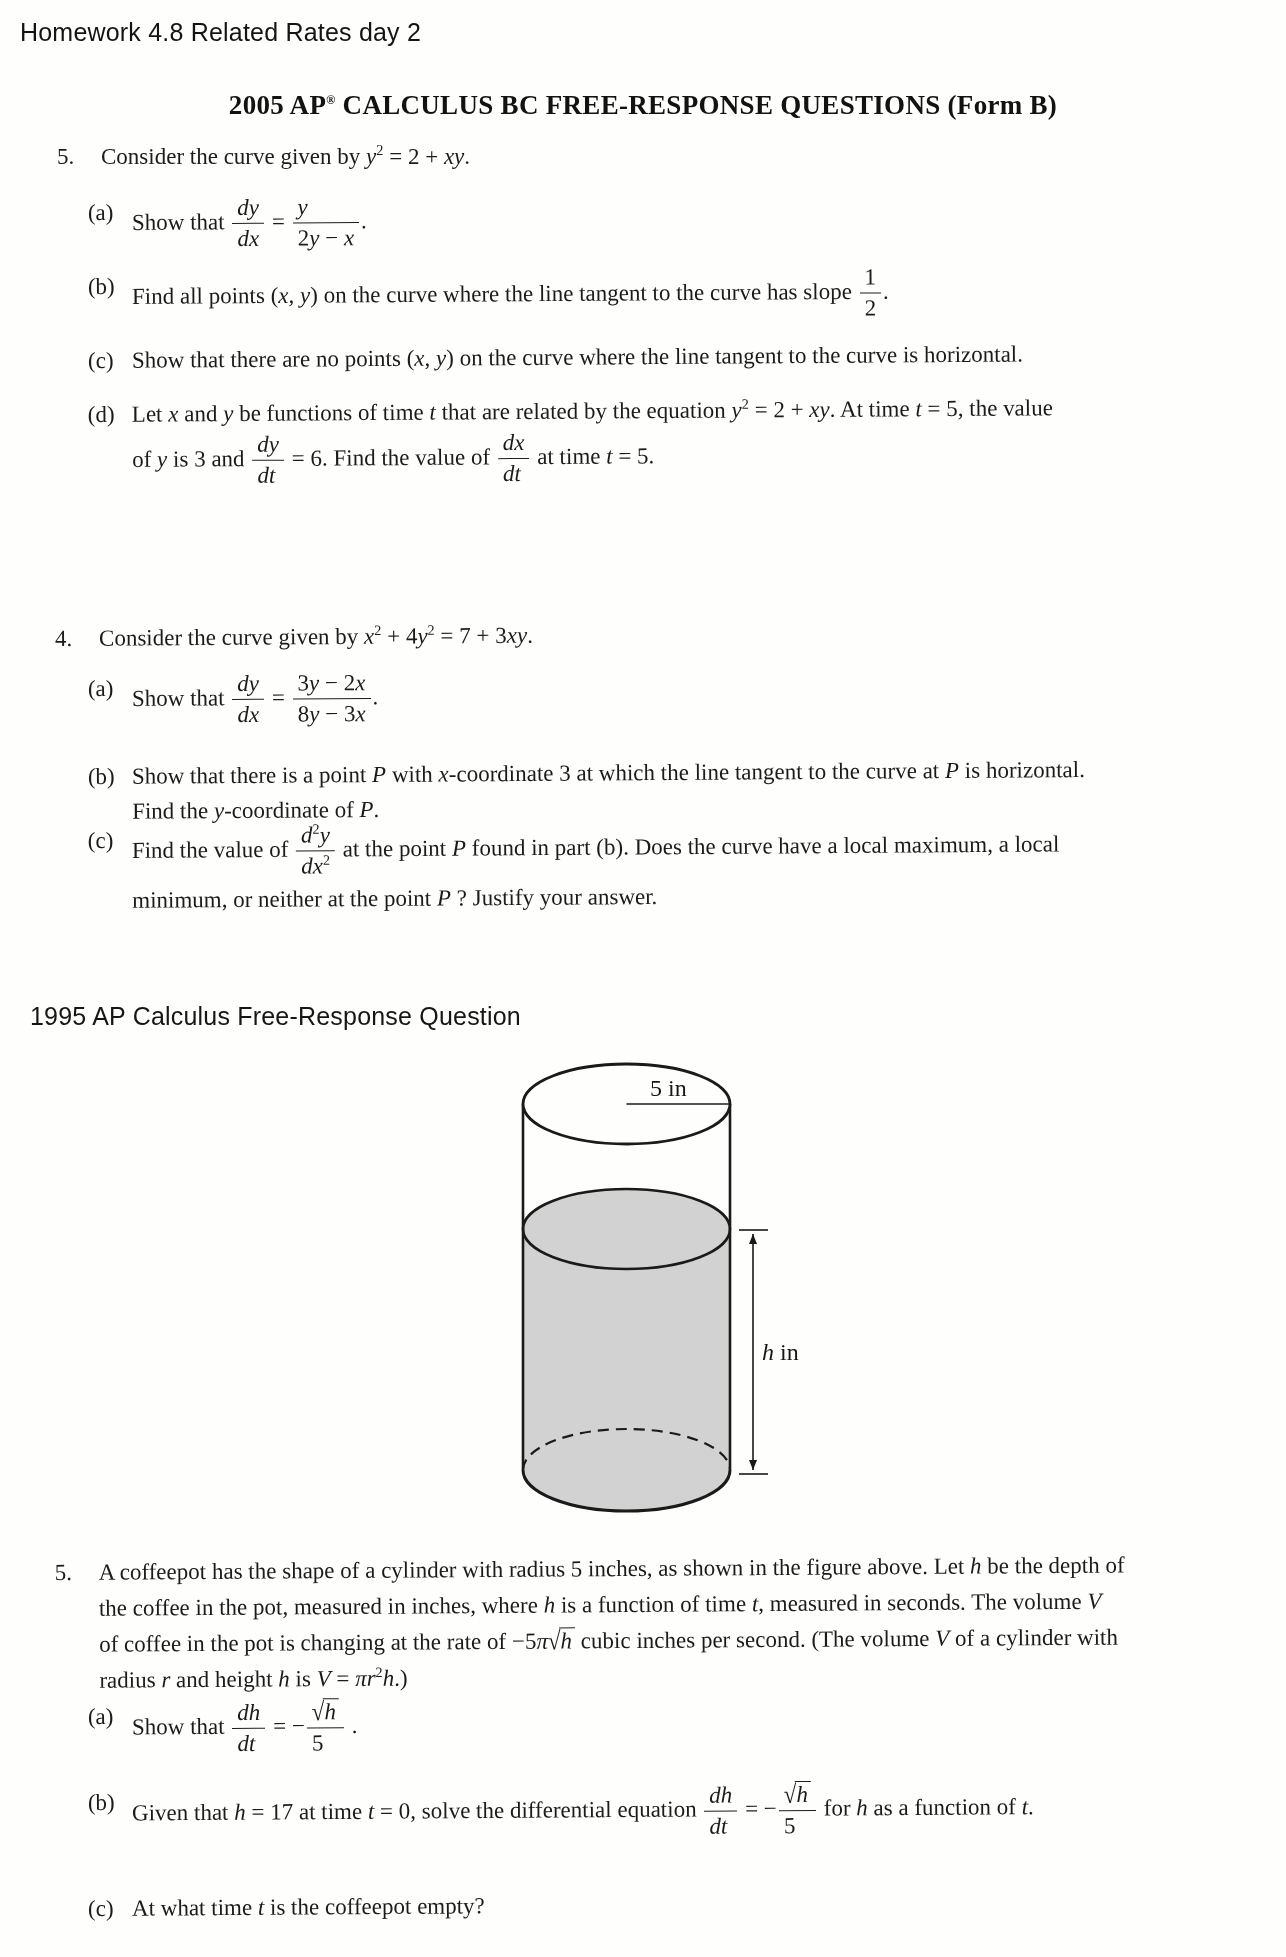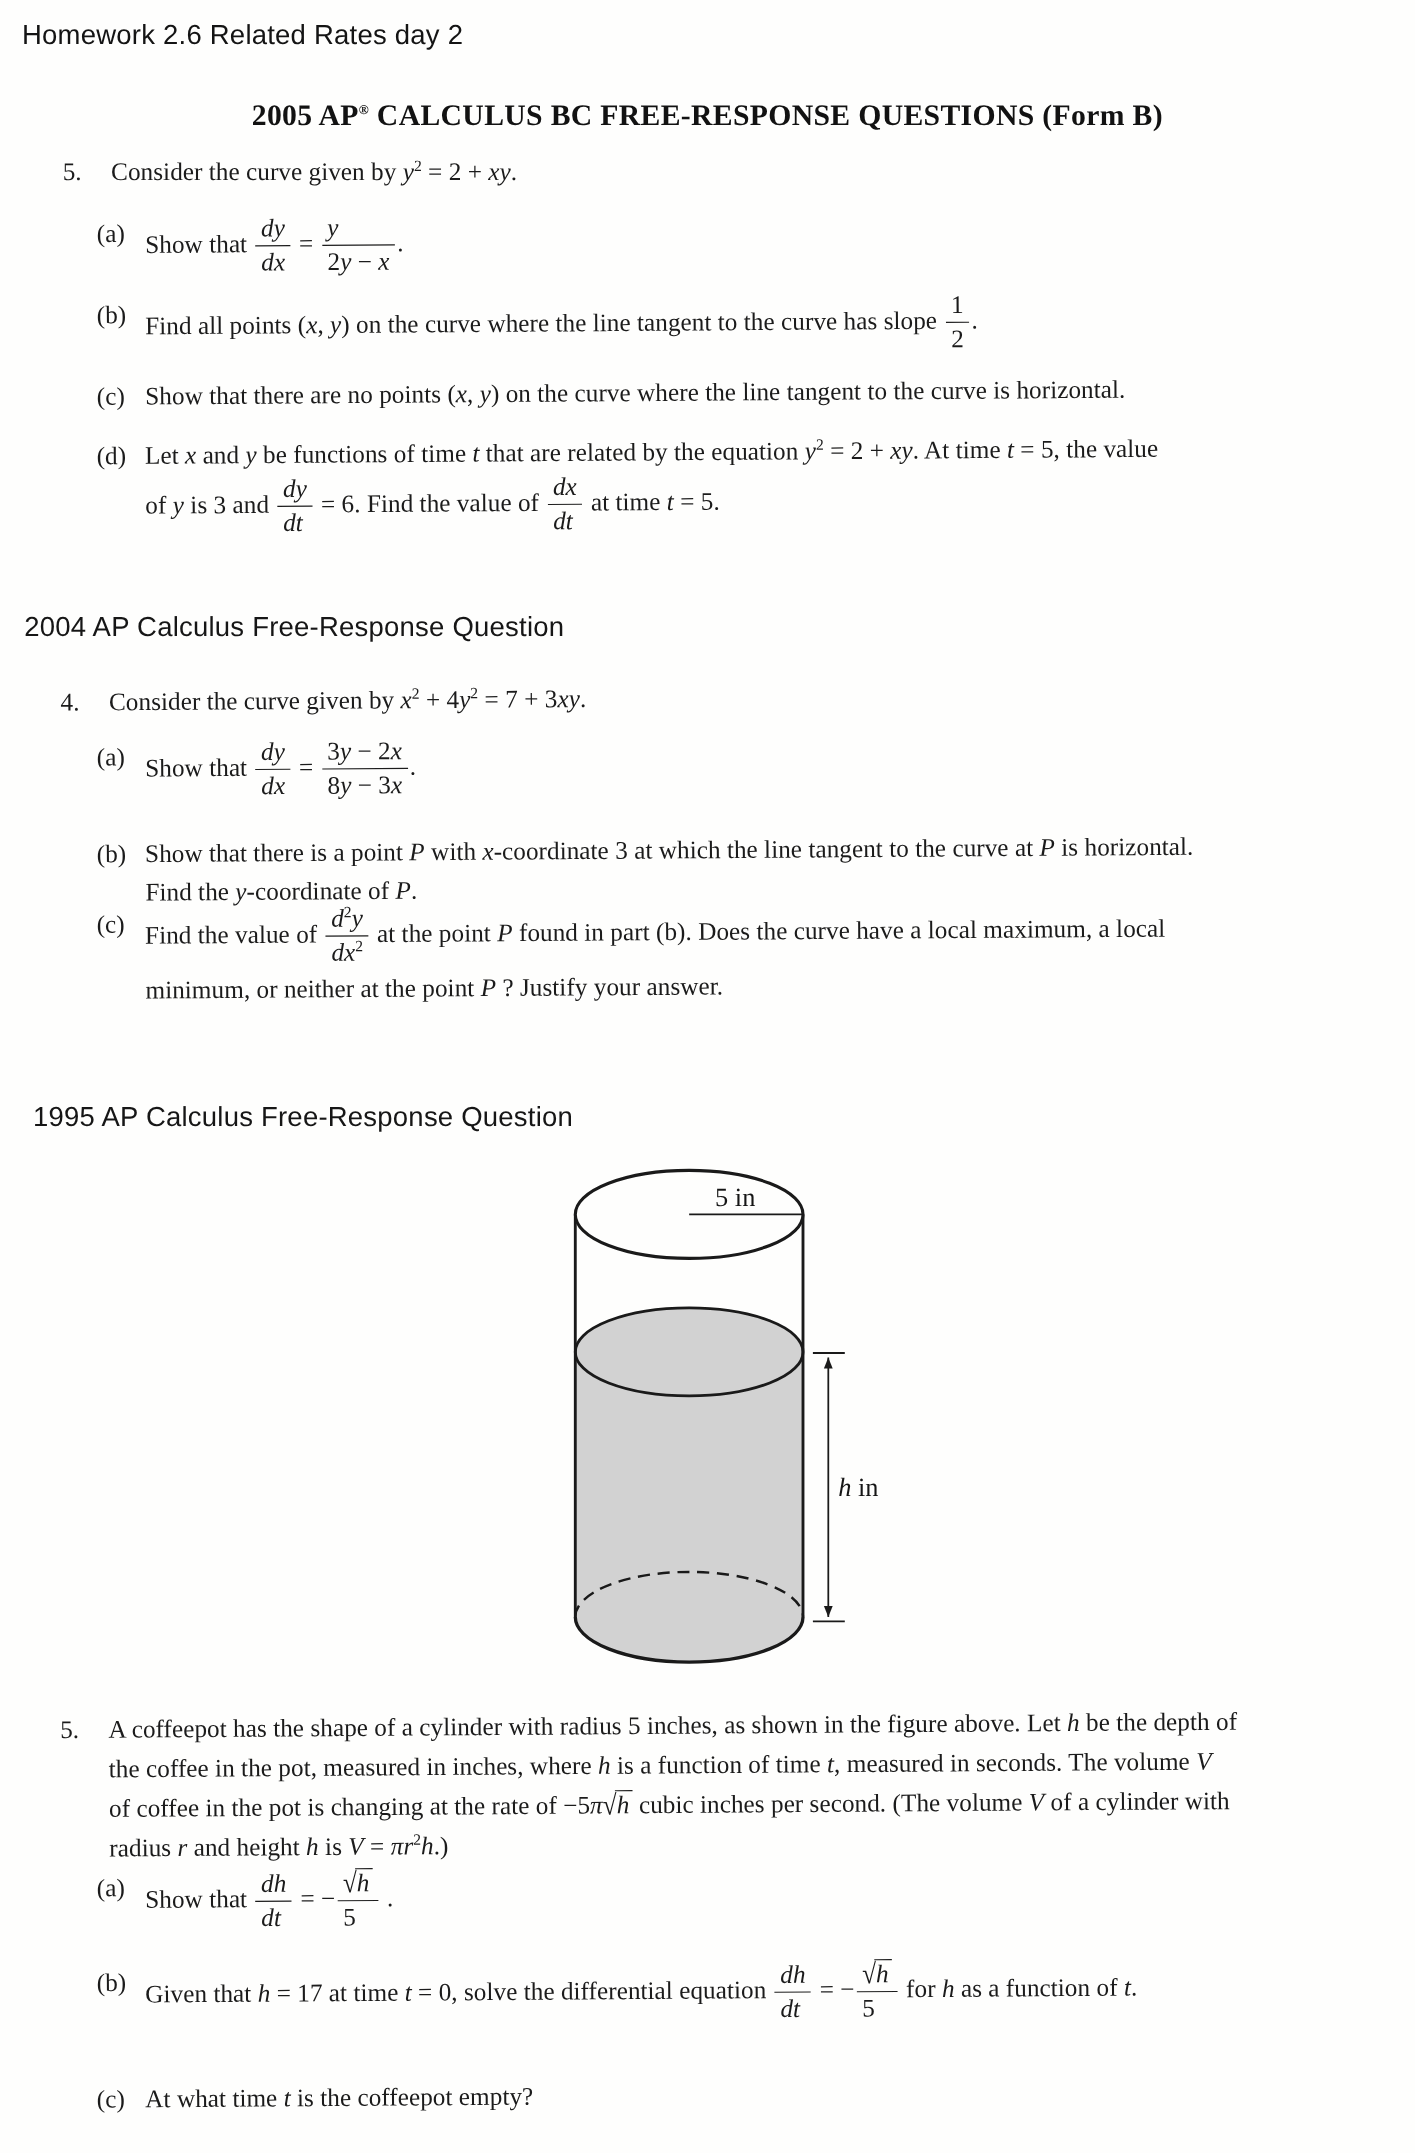--- a/index.html
+++ b/index.html
@@ -44,21 +44,21 @@
   .sqrt .rad{display:inline-block;transform:scaleY(1.12);margin-right:-1px;}
   .sqrt .sqrt-arg{display:inline-block;border-top:1.7px solid #1c1c1c;padding:0 3px 0 1px;}
   .fig{position:absolute;}
   .fig text{font-family:"Liberation Serif",serif;font-size:24px;fill:#161616;}
 </style>
 </head>
 <body>
 
 <div class="page">
 
-  <div class="block hw-header" style="left:20px;top:18px;">Homework 2.6 Related Rates day 2</div>
+  <div class="block hw-header" style="left:20px;top:18px;">Homework 4.8 Related Rates day 2</div>
 
   <div class="block exam-title" style="left:0;top:56px;">2005 AP<sup>®</sup> CALCULUS BC FREE-RESPONSE QUESTIONS (Form B)</div>
 
   <div class="block part" style="left:57px;top:140px;">
       <span class="lbl">5.</span>
       <div class="content">
         <div class="line">Consider the curve given by <span class="mi">y</span><sup>2</sup> = 2 + <span class="mi">xy</span>.</div>
       </div>
     </div>
   <div class="block part tilt" style="left:88px;top:196px;">
@@ -80,21 +80,20 @@
       </div>
     </div>
   <div class="block part tilt" style="left:88px;top:398px;">
       <span class="lbl">(d)</span>
       <div class="content">
         <div class="line">Let <span class="mi">x</span> and <span class="mi">y</span> be functions of time <span class="mi">t</span> that are related by the equation <span class="mi">y</span><sup>2</sup> = 2 + <span class="mi">xy</span>.  At time <span class="mi">t</span> = 5,  the value</div>
         <div class="line">of <span class="mi">y</span> is 3 and <span class="frac"><span class="num"><span class="mi">dy</span></span><span class="den"><span class="mi">dt</span></span></span> = 6.  Find the value of <span class="frac"><span class="num"><span class="mi">dx</span></span><span class="den"><span class="mi">dt</span></span></span> at time <span class="mi">t</span> = 5.</div>
       </div>
     </div>
 
-  <div class="block sec-heading" style="left:22px;top:556px;">2004 AP Calculus Free-Response Question</div>
   <div class="block part tilt" style="left:55px;top:622px;">
       <span class="lbl">4.</span>
       <div class="content">
         <div class="line">Consider the curve given by <span class="mi">x</span><sup>2</sup> + 4<span class="mi">y</span><sup>2</sup> = 7 + 3<span class="mi">xy</span>.</div>
       </div>
     </div>
   <div class="block part tilt" style="left:88px;top:672px;">
       <span class="lbl">(a)</span>
       <div class="content">
         <div class="line">Show that <span class="frac"><span class="num"><span class="mi">dy</span></span><span class="den"><span class="mi">dx</span></span></span> = <span class="frac"><span class="num">3<span class="mi">y</span> − 2<span class="mi">x</span></span><span class="den">8<span class="mi">y</span> − 3<span class="mi">x</span></span></span>.</div>

